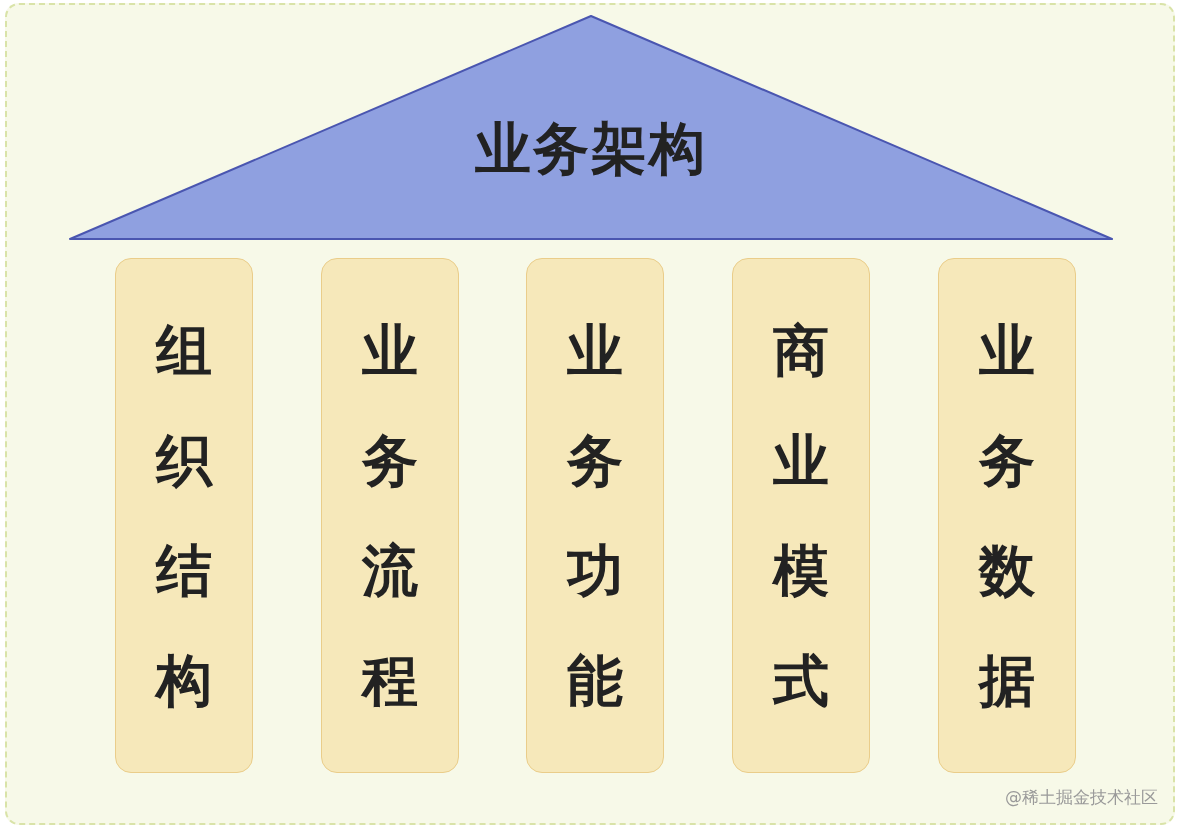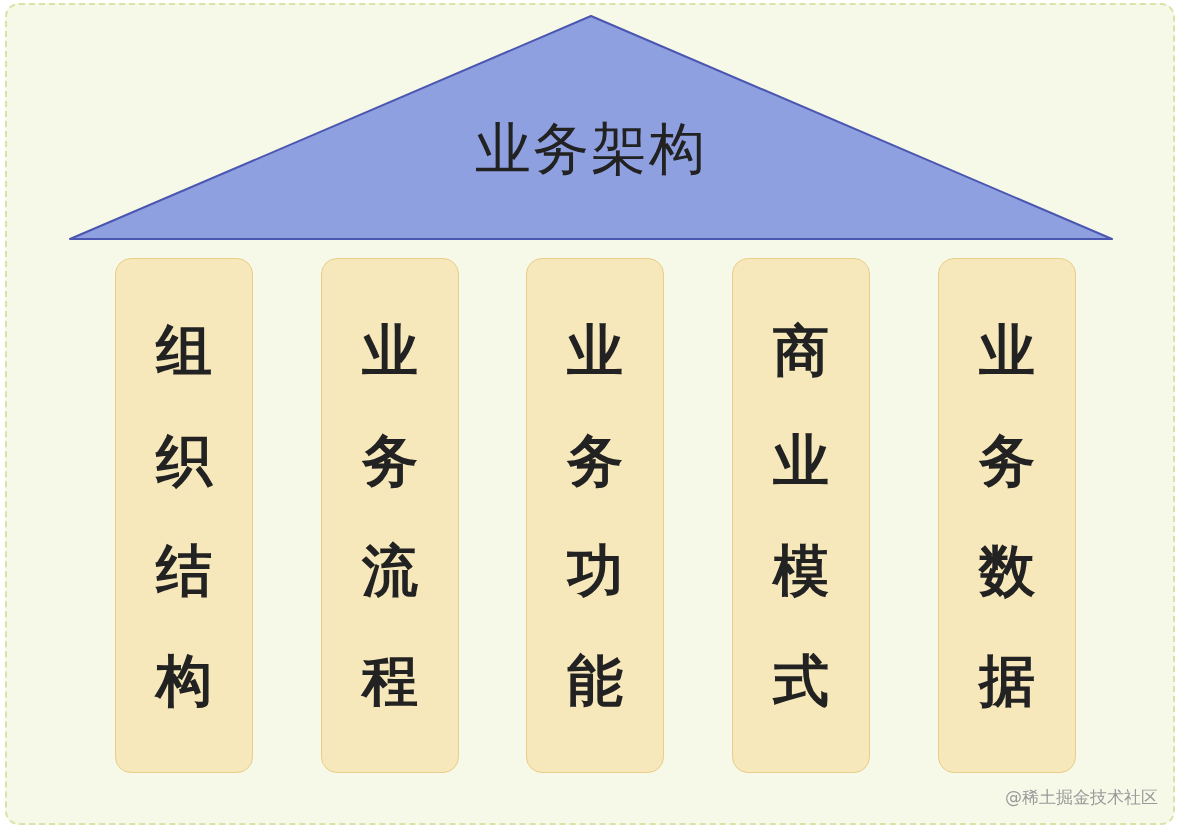--- a/index.html
+++ b/index.html
@@ -2,21 +2,21 @@
 <html><head>
 <meta charset="utf-8">
 <style>
   html, body { margin:0; padding:0; }
   body { width:1182px; height:831px; background:#ffffff; position:relative; overflow:hidden;
          font-family:"DejaVu Sans", sans-serif; }
   .frame { position:absolute; left:5px; top:3px; width:1170px; height:822px;
            background:#f7f9e8; border:2px dashed #d9e3a8; border-radius:14px; box-sizing:border-box; }
   .roof { position:absolute; left:0; top:0; width:1182px; height:260px; }
   .roof-title { position:absolute; left:391px; width:400px; top:112px; text-align:center;
-                font-size:56px; font-weight:normal; color:#222222; letter-spacing:2px; }
+                font-size:56px; font-weight:bold; color:#222222; letter-spacing:2px; }
   .pillar { position:absolute; top:258px; width:138px; height:515px;
             background:#f6e8ba; border:1.5px solid #eacd8a; border-radius:16px; box-sizing:border-box;
             display:flex; flex-direction:column; align-items:center; justify-content:center; }
   .pillar .ch { font-size:56px; font-weight:bold; color:#222222; line-height:110px; height:110px; }
   .watermark { position:absolute; right:24px; bottom:22px; font-size:17px; color:#9a9a9a; }
 </style>
 </head>
 <body>
 
 <div class="frame"></div>

